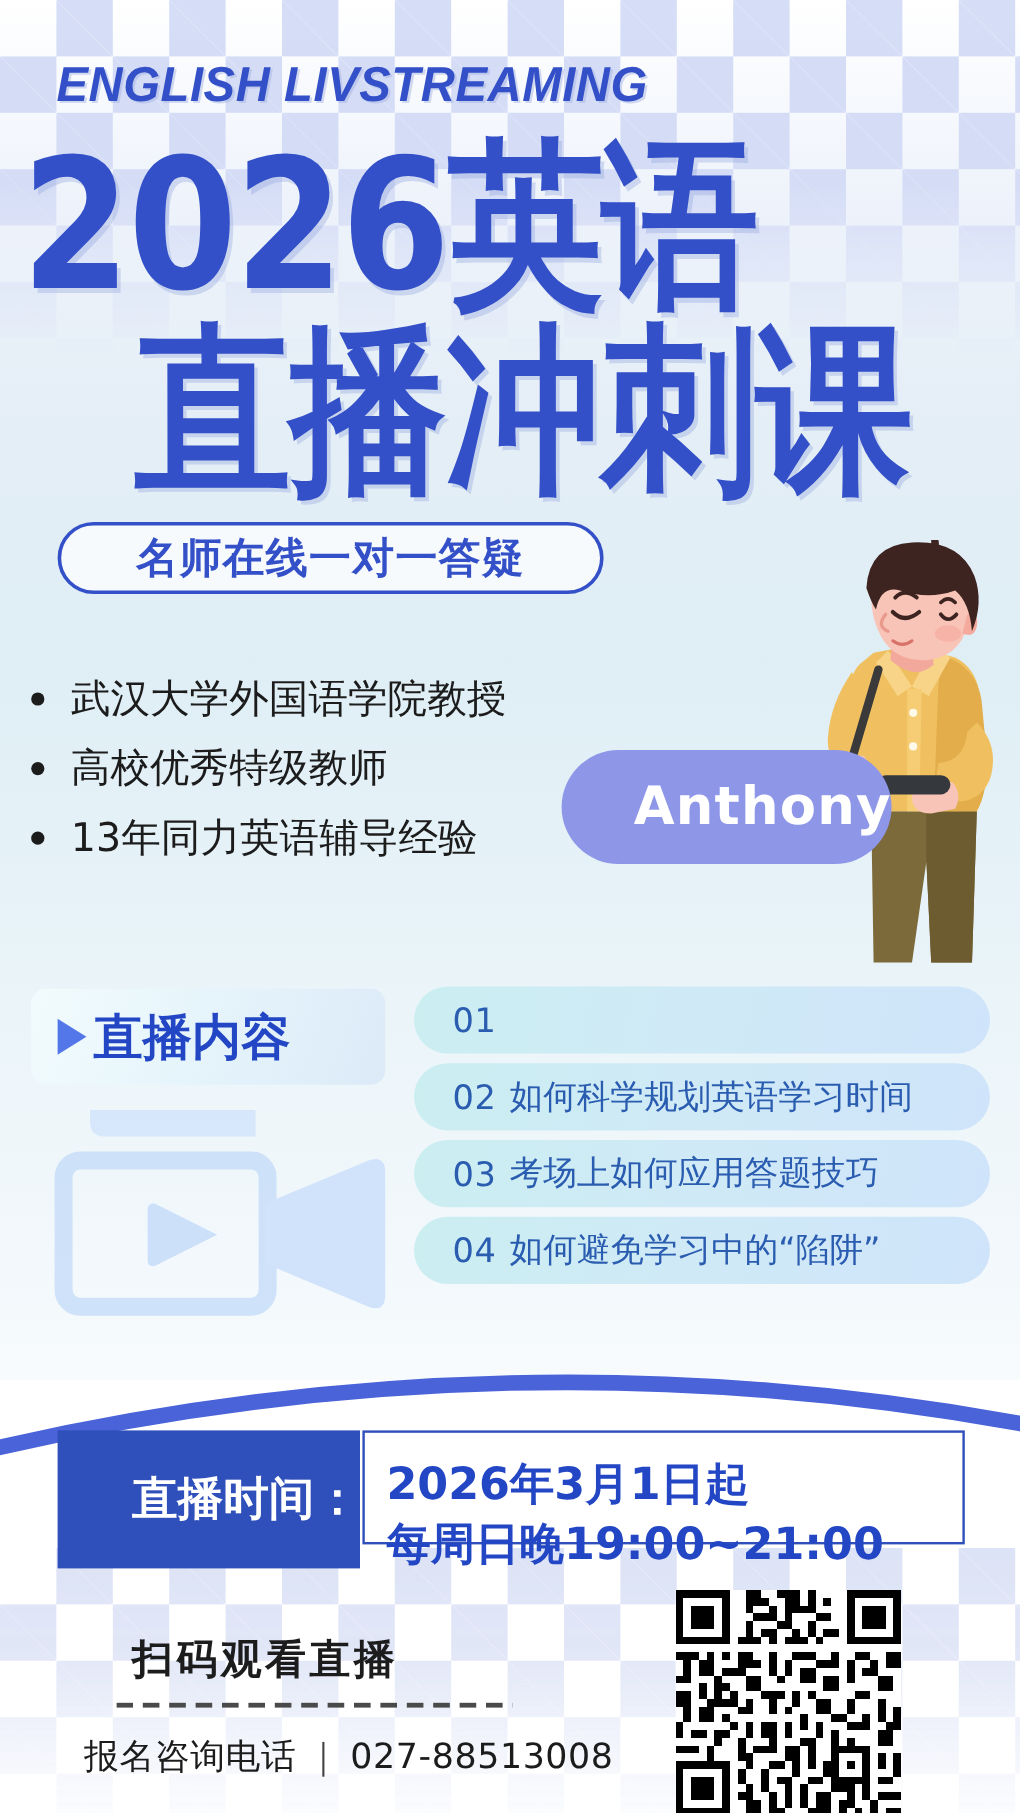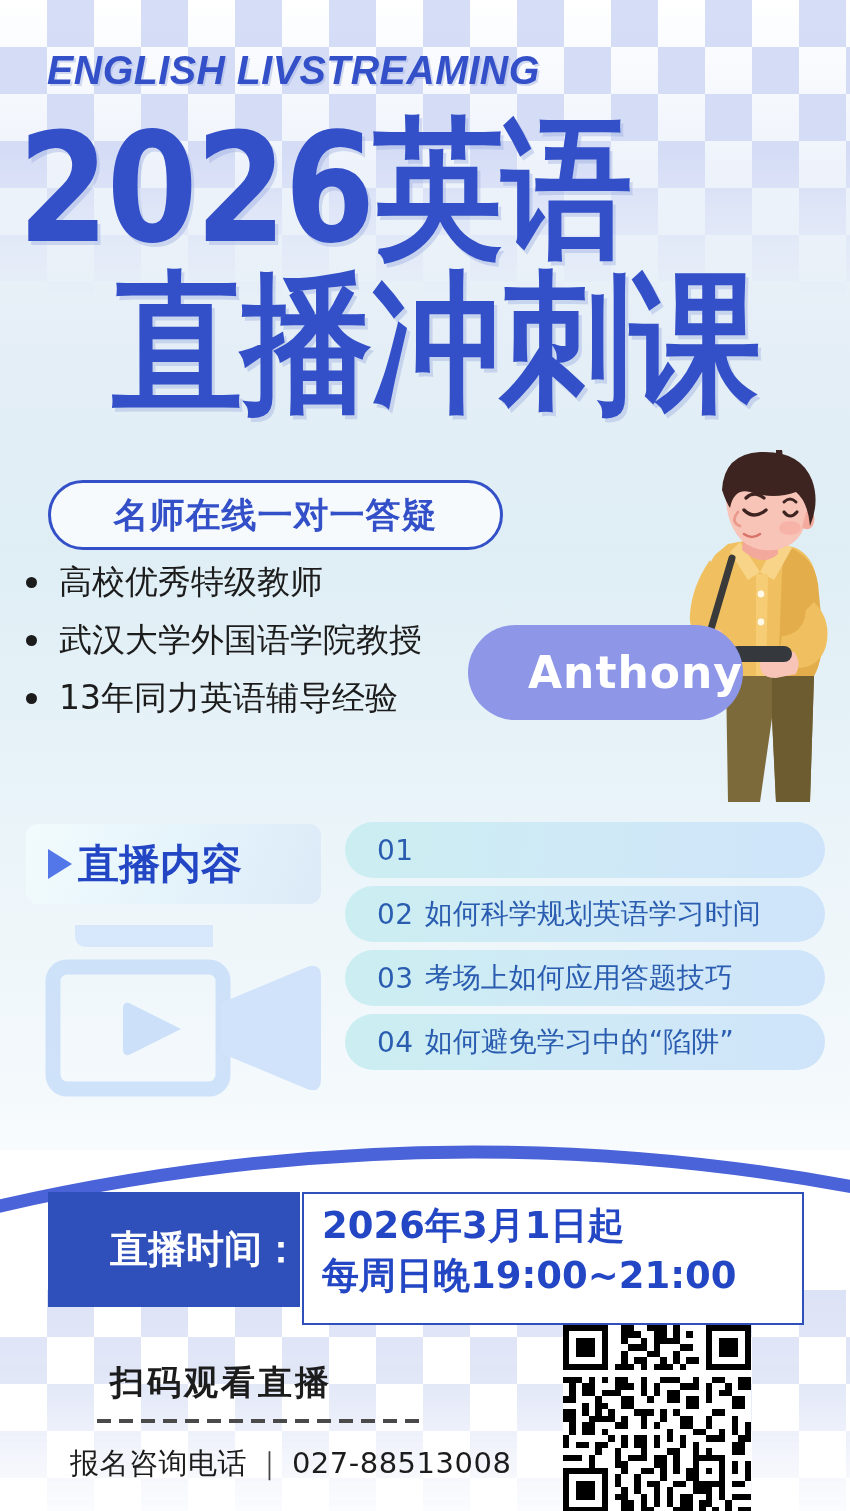--- a/index.html
+++ b/index.html
@@ -87,22 +87,22 @@
   }
   .title-row2 {
     top: 268px; left: 112px; font-size: 128px; line-height: 128px;
     letter-spacing: -1px;
     transform: scaleX(1.02) scaleY(1.18);
     transform-origin: left top;
   }
 
   
   .tagline-badge {
-    position: absolute; left: 48px; top: 480px;
-    width: 455px; height: 70px;
+    position: absolute; left: 48px; top: 435px;
+    width: 455px; height: 60px;
     border: 3px solid #3350c8;
     border-radius: 36px;
     background: rgba(255,255,255,0.72);
     display: flex; align-items: center; justify-content: center;
     color: #3350c8; font-size: 35px; font-weight: bold;
     letter-spacing: 1px;
     font-family: "DejaVu Sans", "Liberation Sans", sans-serif;
   }
 
   
@@ -172,24 +172,24 @@
   .sched-label {
     position: absolute; left: 48px; top: 1192px;
     width: 252px; height: 115px;
     background: #2f4fbb;
     display: flex; align-items: center; justify-content: flex-end;
     color: #ffffff; font-size: 38px; font-weight: bold;
     font-family: "DejaVu Sans", "Liberation Sans", sans-serif;
   }
   .sched-box {
     position: absolute; left: 302px; top: 1192px;
-    width: 502px; height: 133px;
+    width: 502px; height: 95px;
     border: 2px solid #2f4fbb;
     background: #ffffff;
-    padding: 7px 0 0 18px;
+    padding: 18px 0 0 18px;
   }
   .sched-line {
     color: #2347c4; font-size: 37px; font-weight: bold;
     line-height: 50px; letter-spacing: 0px;
     font-family: "DejaVu Sans", "Liberation Sans", sans-serif;
     white-space: nowrap;
   }
 
   
   .scan-title {
@@ -234,25 +234,25 @@
   <div class="big-title title-row1">2026英语</div>
   <div class="big-title title-row2">直播冲刺课</div>
 
   <div class="tagline-badge">
     <span>名师在线一对一答疑</span>
   </div>
 
   <div class="bullet-list">
     <div class="bullet-item">
       <span class="bullet-dot"></span>
-      <span>高校优秀特级教师</span>
+      <span>武汉大学外国语学院教授</span>
     </div>
     <div class="bullet-item">
       <span class="bullet-dot"></span>
-      <span>武汉大学外国语学院教授</span>
+      <span>高校优秀特级教师</span>
     </div>
     <div class="bullet-item">
       <span class="bullet-dot"></span>
       <span>13年同力英语辅导经验</span>
     </div>
   </div>
 
   <svg class="teacher" viewBox="0 0 250 360">
 
     <path d="M126 226 L214 226 L210 352 L176 352 L172 268 L160 352 L128 352 Z" fill="#7d6a3a"></path>

